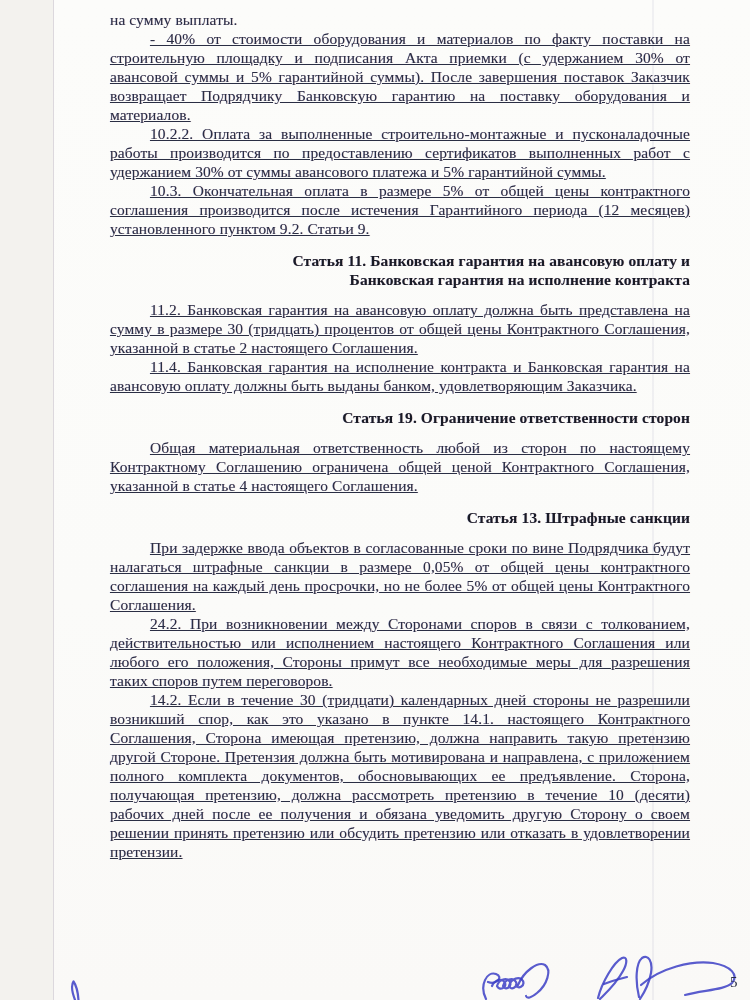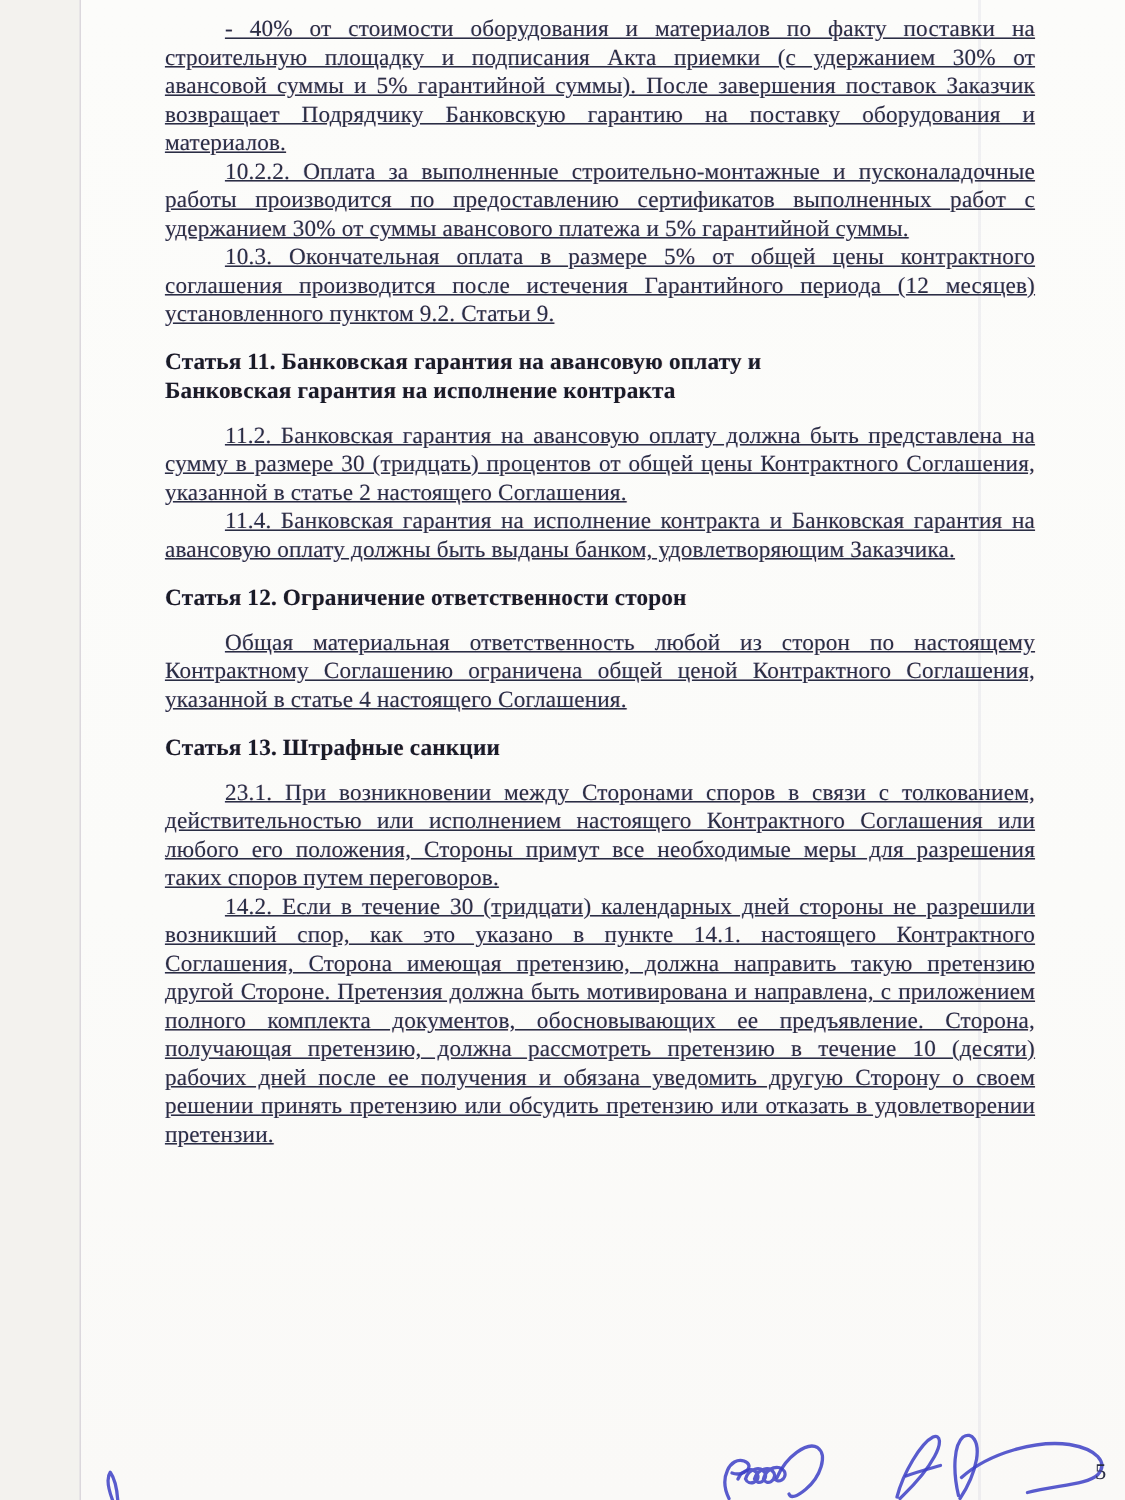--- a/index.html
+++ b/index.html
@@ -31,21 +31,21 @@
     letter-spacing: 0.1px;
     text-shadow: 0.4px 0 rgba(185,45,30,0.16), -0.4px 0 rgba(30,55,195,0.20);
   }
   .para {
     margin: 0;
     text-align: justify;
   }
   .para.indent { text-indent: 40px; text-decoration: underline; }
   .heading {
     margin: 13px 0 11px;
-    text-align: left;
+    text-align: right;
     font-weight: bold;
     color: #191b26;
   }
   .heading div { line-height: 19px; }
   .page-number {
     position: absolute; left: 730px; top: 974px;
     font-size: 15px; color: #2a2e44;
   }
   .signatures {
     position: absolute; left: 0; top: 935px; width: 750px; height: 65px;
@@ -59,38 +59,40 @@
   }
 </style>
 </head>
 <body>
 
 <div class="page">
   <div class="scan-strip"></div>
   <div class="crease"></div>
 
   <div class="content">
+    <p class="para">на сумму выплаты.</p>
     <p class="para indent">- 40% от стоимости оборудования и материалов по факту поставки на строительную площадку и подписания Акта приемки (с удержанием 30% от авансовой суммы и 5% гарантийной суммы). После завершения поставок Заказчик возвращает Подрядчику Банковскую гарантию на поставку оборудования и материалов.</p>
     <p class="para indent">10.2.2. Оплата за выполненные строительно-монтажные и пусконаладочные работы производится по предоставлению сертификатов выполненных работ с удержанием 30% от суммы авансового платежа и 5% гарантийной суммы.</p>
     <p class="para indent">10.3. Окончательная оплата в размере 5% от общей цены контрактного соглашения производится после истечения Гарантийного периода (12 месяцев) установленного пунктом 9.2. Статьи 9.</p>
 
     <div class="heading">
       <div>Статья 11. Банковская гарантия на авансовую оплату и</div>
       <div>Банковская гарантия на исполнение контракта</div>
     </div>
 
     <p class="para indent">11.2. Банковская гарантия на авансовую оплату должна быть представлена на сумму в размере 30 (тридцать) процентов от общей цены Контрактного Соглашения, указанной в статье 2 настоящего Соглашения.</p>
     <p class="para indent">11.4. Банковская гарантия на исполнение контракта и Банковская гарантия на авансовую оплату должны быть выданы банком, удовлетворяющим Заказчика.</p>
 
-    <div class="heading">Статья 12. Ограничение ответственности сторон</div>
+    <div class="heading">Статья 19. Ограничение ответственности сторон</div>
     <p class="para indent">Общая материальная ответственность любой из сторон по настоящему Контрактному Соглашению ограничена общей ценой Контрактного Соглашения, указанной в статье 4 настоящего Соглашения.</p>
 
     <div class="heading">Статья 13. Штрафные санкции</div>
+    <p class="para indent">При задержке ввода объектов в согласованные сроки по вине Подрядчика будут налагаться штрафные санкции в размере 0,05% от общей цены контрактного соглашения на каждый день просрочки, но не более 5% от общей цены Контрактного Соглашения.</p>
 
-    <p class="para indent">23.1. При возникновении между Сторонами споров в связи с толкованием, действительностью или исполнением настоящего Контрактного Соглашения или любого его положения, Стороны примут все необходимые меры для разрешения таких споров путем переговоров.</p>
+    <p class="para indent">24.2. При возникновении между Сторонами споров в связи с толкованием, действительностью или исполнением настоящего Контрактного Соглашения или любого его положения, Стороны примут все необходимые меры для разрешения таких споров путем переговоров.</p>
     <p class="para indent">14.2. Если в течение 30 (тридцати) календарных дней стороны не разрешили возникший спор, как это указано в пункте 14.1. настоящего Контрактного Соглашения, Сторона имеющая претензию, должна направить такую претензию другой Стороне. Претензия должна быть мотивирована и направлена, с приложением полного комплекта документов, обосновывающих ее предъявление. Сторона, получающая претензию, должна рассмотреть претензию в течение 10 (десяти) рабочих дней после ее получения и обязана уведомить другую Сторону о своем решении принять претензию или обсудить претензию или отказать в удовлетворении претензии.</p>
   </div>
 
   <svg class="signatures" viewBox="0 0 750 65">
 
     <path d="M75,65 C72,57 71,50 73.5,46.5 C76,50 78,58 78.5,65" stroke-width="1.6" stroke="#3c40c6"></path>
 
     <path d="M486,64 C479,50 487,36 496,39 C504,42 496,50 488,47" stroke="#3c40c6"></path>
     <path d="M492,51 C495,44 503,43 505,48 C507,53 499,56 497,51 C499,44 507,42 510,47 C512,52 505,56 503,51 C505,44 513,42 516,47 C518,52 511,56 509,51 C511,43 520,41 523,46 C525,51 518,55 516,50" stroke="#3c40c6"></path>
     <path d="M518,50 C524,36 538,26 545,30 C552,35 547,50 537,58 C531,63 527,64 526,61" stroke="#3c40c6"></path>

